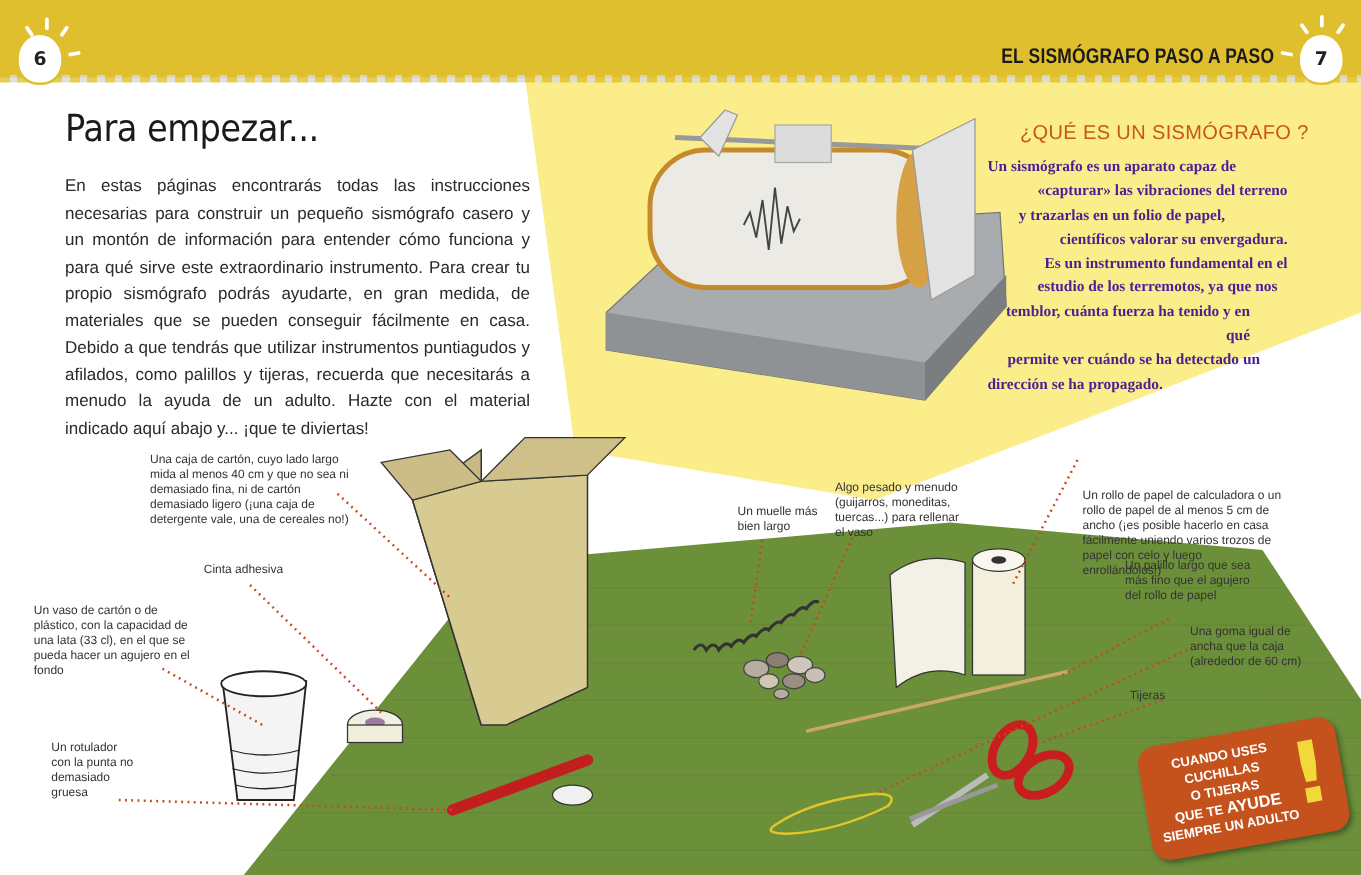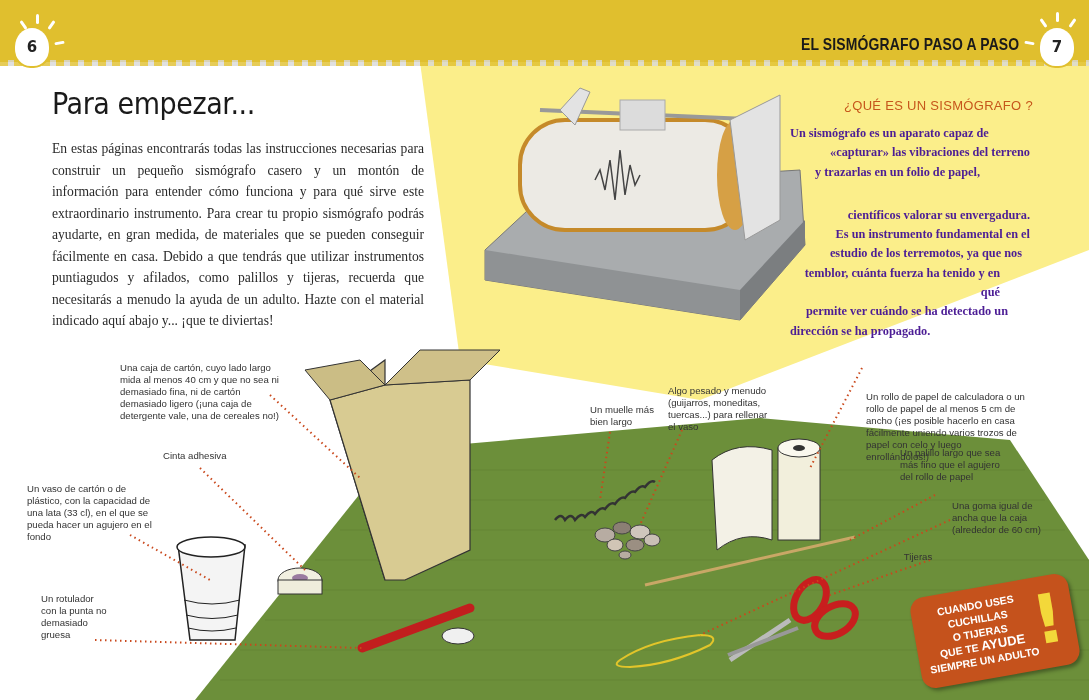--- a/index.html
+++ b/index.html
@@ -7,22 +7,22 @@
     .abs { position:absolute; }
     #header { left:0; top:0; width:1089px; height:62px; background:#e0bf2e; }
     #header-edge { left:0; top:60px; width:1089px; height:6px;
       background: repeating-linear-gradient(90deg, #e0bf2e 0 8px, #d8d8d8 8px 14px); opacity:.8; }
     #right-bg { left:0; top:0; width:1089px; height:700px; }
     .bulb { width:34px; height:38px; background:#fff; border-radius:50% 50% 45% 45%; display:flex; align-items:center; justify-content:center;
       font-family:"DejaVu Sans", sans-serif; font-weight:bold; font-size:15px; color:#222; box-shadow:0 0 0 2px #e0bf2e; }
     .ray { background:#fff; width:3px; height:10px; border-radius:2px; }
     #section-title { right:70px; top:35px; font-family:"Liberation Sans", sans-serif; font-weight:bold; font-size:17px; color:#1a1a1a; transform:scaleX(0.82); transform-origin:right center; letter-spacing:0.2px; }
     #page-title { left:52px; top:86px; font-family:"DejaVu Sans", sans-serif; font-size:30px; color:#1a1a1a; letter-spacing:-0.5px; transform:scaleX(0.9); transform-origin:left center; }
-    #intro { left:52px; top:138px; width:372px; font-family:Liberation Serif, serif; font-size:13.6px; line-height:21.5px; color:#2a2a2a; text-align:justify; }
-    #q-title { left:844px; top:98px; font-family:"Liberation Sans", sans-serif; font-size:13px; color:#c6561b; letter-spacing:0.3px; }
+    #intro { left:52px; top:138px; width:372px; font-family:Liberation Sans, sans-serif; font-size:13.6px; line-height:21.5px; color:#2a2a2a; text-align:justify; }
+    #q-title { left:816px; top:98px; font-family:"Liberation Sans", sans-serif; font-size:16px; color:#c6561b; letter-spacing:0.3px; }
     #q-body { left:790px; top:124px; width:270px; font-family:Liberation Serif, serif; font-weight:bold; font-size:12.3px; line-height:19.3px; color:#4c1d95; text-align:right; }
     #q-body span { display:block; }
     .label { font-family:"Liberation Sans", sans-serif; font-size:9.6px; line-height:12px; color:#333; }
     #warning { left:915px; top:585px; width:160px; height:92px; background:#c5521c; border-radius:14px; transform:rotate(-10deg); box-shadow:2px 3px 4px rgba(0,0,0,.35); }
     #warning-text { position:absolute; left:6px; top:10px; width:118px; text-align:center; font-family:"Liberation Sans", sans-serif; font-weight:bold; font-size:10.5px; line-height:14px; color:#fff; text-transform:uppercase; }
     #warning-text .big { font-size:13px; }
     #warning-bang { position:absolute; right:10px; top:4px; font-family:"DejaVu Sans", sans-serif; font-weight:bold; font-size:68px; line-height:80px; color:#f3d83a; }
   </style>
 </head>
 <body>
@@ -148,21 +148,21 @@
 <div class="abs ray" style="left:1028px;top:38px;transform:rotate(-80deg);"></div>
 
 <div id="page-title" class="abs">Para empezar...</div>
 <div id="intro" class="abs">En estas páginas encontrarás todas las instrucciones necesarias para construir un pequeño sismógrafo casero y un montón de información para entender cómo funciona y para qué sirve este extraordinario instrumento. Para crear tu propio sismógrafo podrás ayudarte, en gran medida, de materiales que se pueden conseguir fácilmente en casa. Debido a que tendrás que utilizar instrumentos puntiagudos y afilados, como palillos y tijeras, recuerda que necesitarás a menudo la ayuda de un adulto. Hazte con el material indicado aquí abajo y... ¡que te diviertas!</div>
 
 <div id="q-title" class="abs">¿QUÉ ES UN SISMÓGRAFO ?</div>
 <div id="q-body" class="abs">
   <span style="text-align:left;">Un sismógrafo es un aparato capaz de</span>
   <span style="padding-right:30px;">«capturar» las vibraciones del terreno</span>
   <span style="padding-right:80px;">y trazarlas en un folio de papel,</span>
-  <span style="padding-right:30px;margin-top:24px;">científicos valorar su envergadura.</span>
+  <span style="padding-right:30px;">científicos valorar su envergadura.</span>
   <span style="padding-right:30px;">Es un instrumento fundamental en el</span>
   <span style="padding-right:38px;">estudio de los terremotos, ya que nos</span>
   <span style="padding-right:60px;">temblor, cuánta fuerza ha tenido y en qué</span>
   <span style="padding-right:52px;">permite ver cuándo se ha detectado un</span>
   <span style="text-align:left;">dirección se ha propagado.</span>
 </div>
 
 <div class="abs label" style="left:120px;top:362px;width:165px;">Una caja de cartón, cuyo lado largo mida al menos 40 cm y que no sea ni demasiado fina, ni de cartón demasiado ligero (¡una caja de detergente vale, una de cereales no!)</div>
 <div class="abs label" style="left:163px;top:450px;width:80px;">Cinta adhesiva</div>
 <div class="abs label" style="left:27px;top:483px;width:132px;">Un vaso de cartón o de plástico, con la capacidad de una lata (33 cl), en el que se pueda hacer un agujero en el fondo</div>

